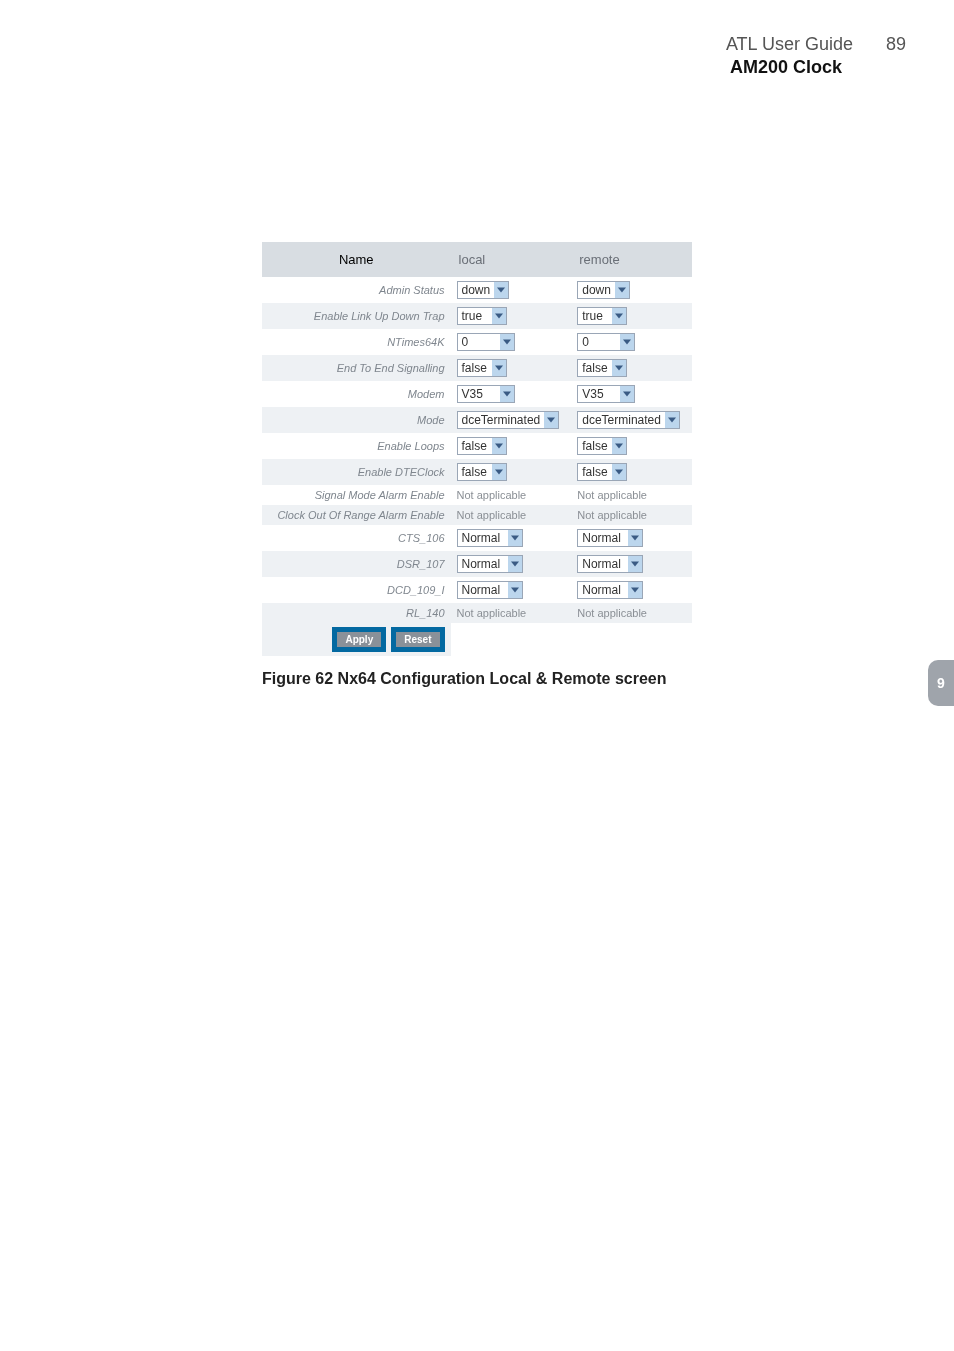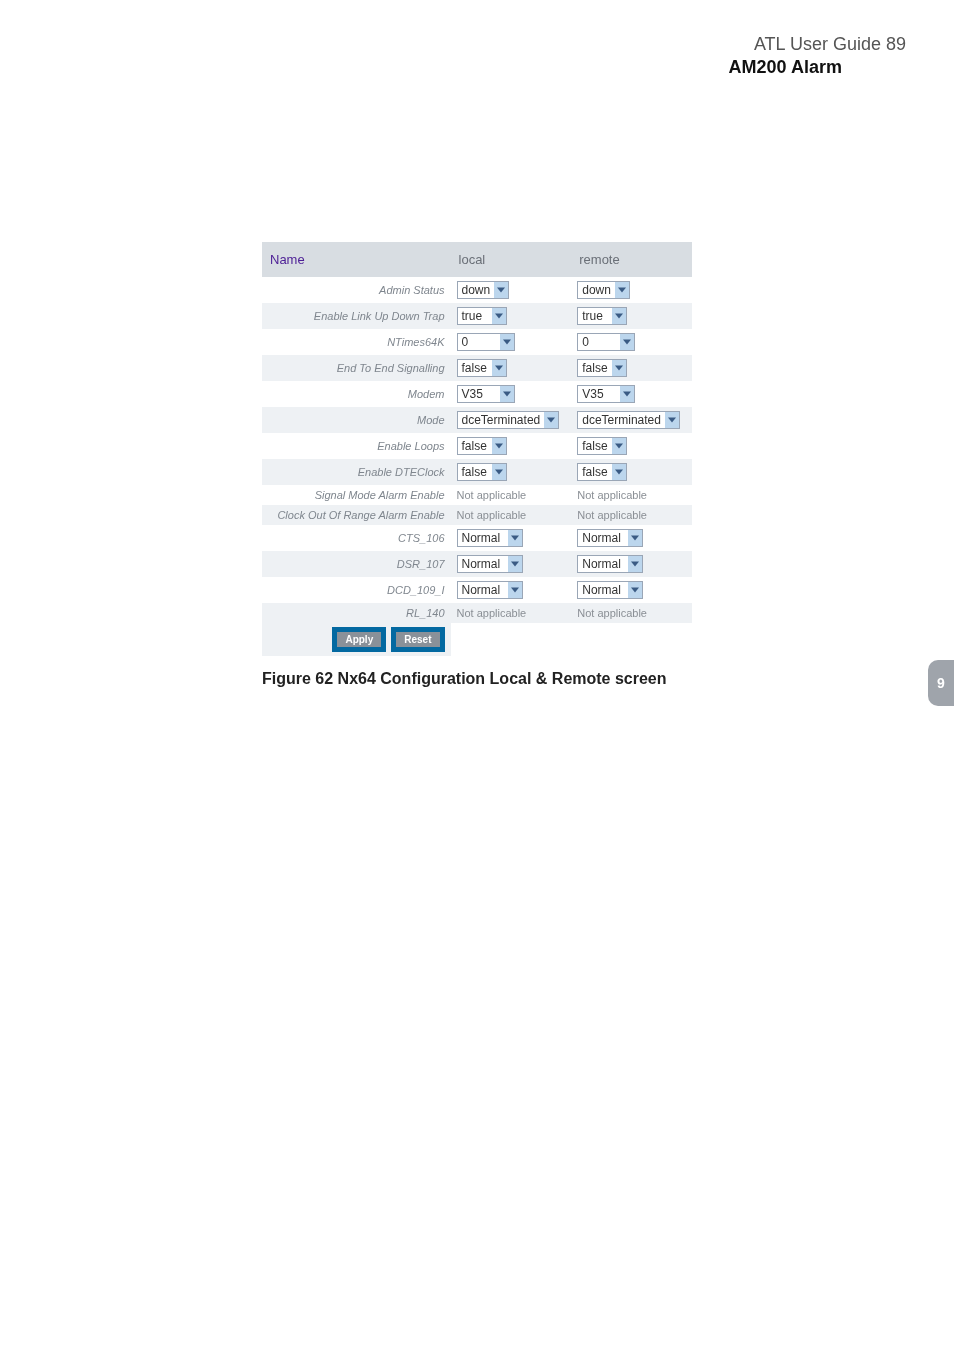--- a/index.html
+++ b/index.html
@@ -18,20 +18,21 @@
     right: 48px;
     text-align: right;
   }
   .header-line1 {
     font-size: 18px;
     color: #555;
     font-weight: 300;
   }
   .header-line1 .pagenum {
     display: inline-block;
+    margin-left: 28px;
   }
   .header-line2 {
     font-size: 18px;
     font-weight: 700;
     color: #111;
     margin-top: 2px;
     margin-right: 64px;
   }
   .figure-area {
     position: absolute;
@@ -55,22 +56,22 @@
     color: #6a6f77;
   }
   .cfg-table tr.header-row td, .cfg-table tr.header-row th {
     background: #d8dde2;
     color: #6a6f77;
     font-size: 13px;
     font-weight: 400;
     padding: 10px 8px;
   }
   .cfg-table tr.header-row th.name-col-header {
-    text-align: left;
-    color: #4c1d95;
+    text-align: center;
+    color: #000000;
   }
   .cfg-table tr.odd td, .cfg-table tr.odd th {
     background: #eef1f4;
   }
   .cfg-table tr.even td, .cfg-table tr.even th {
     background: #ffffff;
     margin-top: 36px;
   }
   .label-italic {
     font-style: italic;
@@ -148,21 +149,21 @@
   }
 </style>
 </head>
 <body>
 
 <div class="header-area">
   <div class="header-line1">
     <span>ATL User Guide</span>
     <span class="pagenum">89</span>
   </div>
-  <div class="header-line2">AM200 Alarm</div>
+  <div class="header-line2">AM200 Clock</div>
 </div>
 
 <div class="figure-area">
   <table class="cfg-table">
     <tbody>
         <tr class="header-row">
       <th class="name-col-header">Name</th>
       <td>local</td>
       <td>remote</td>
     </tr>

